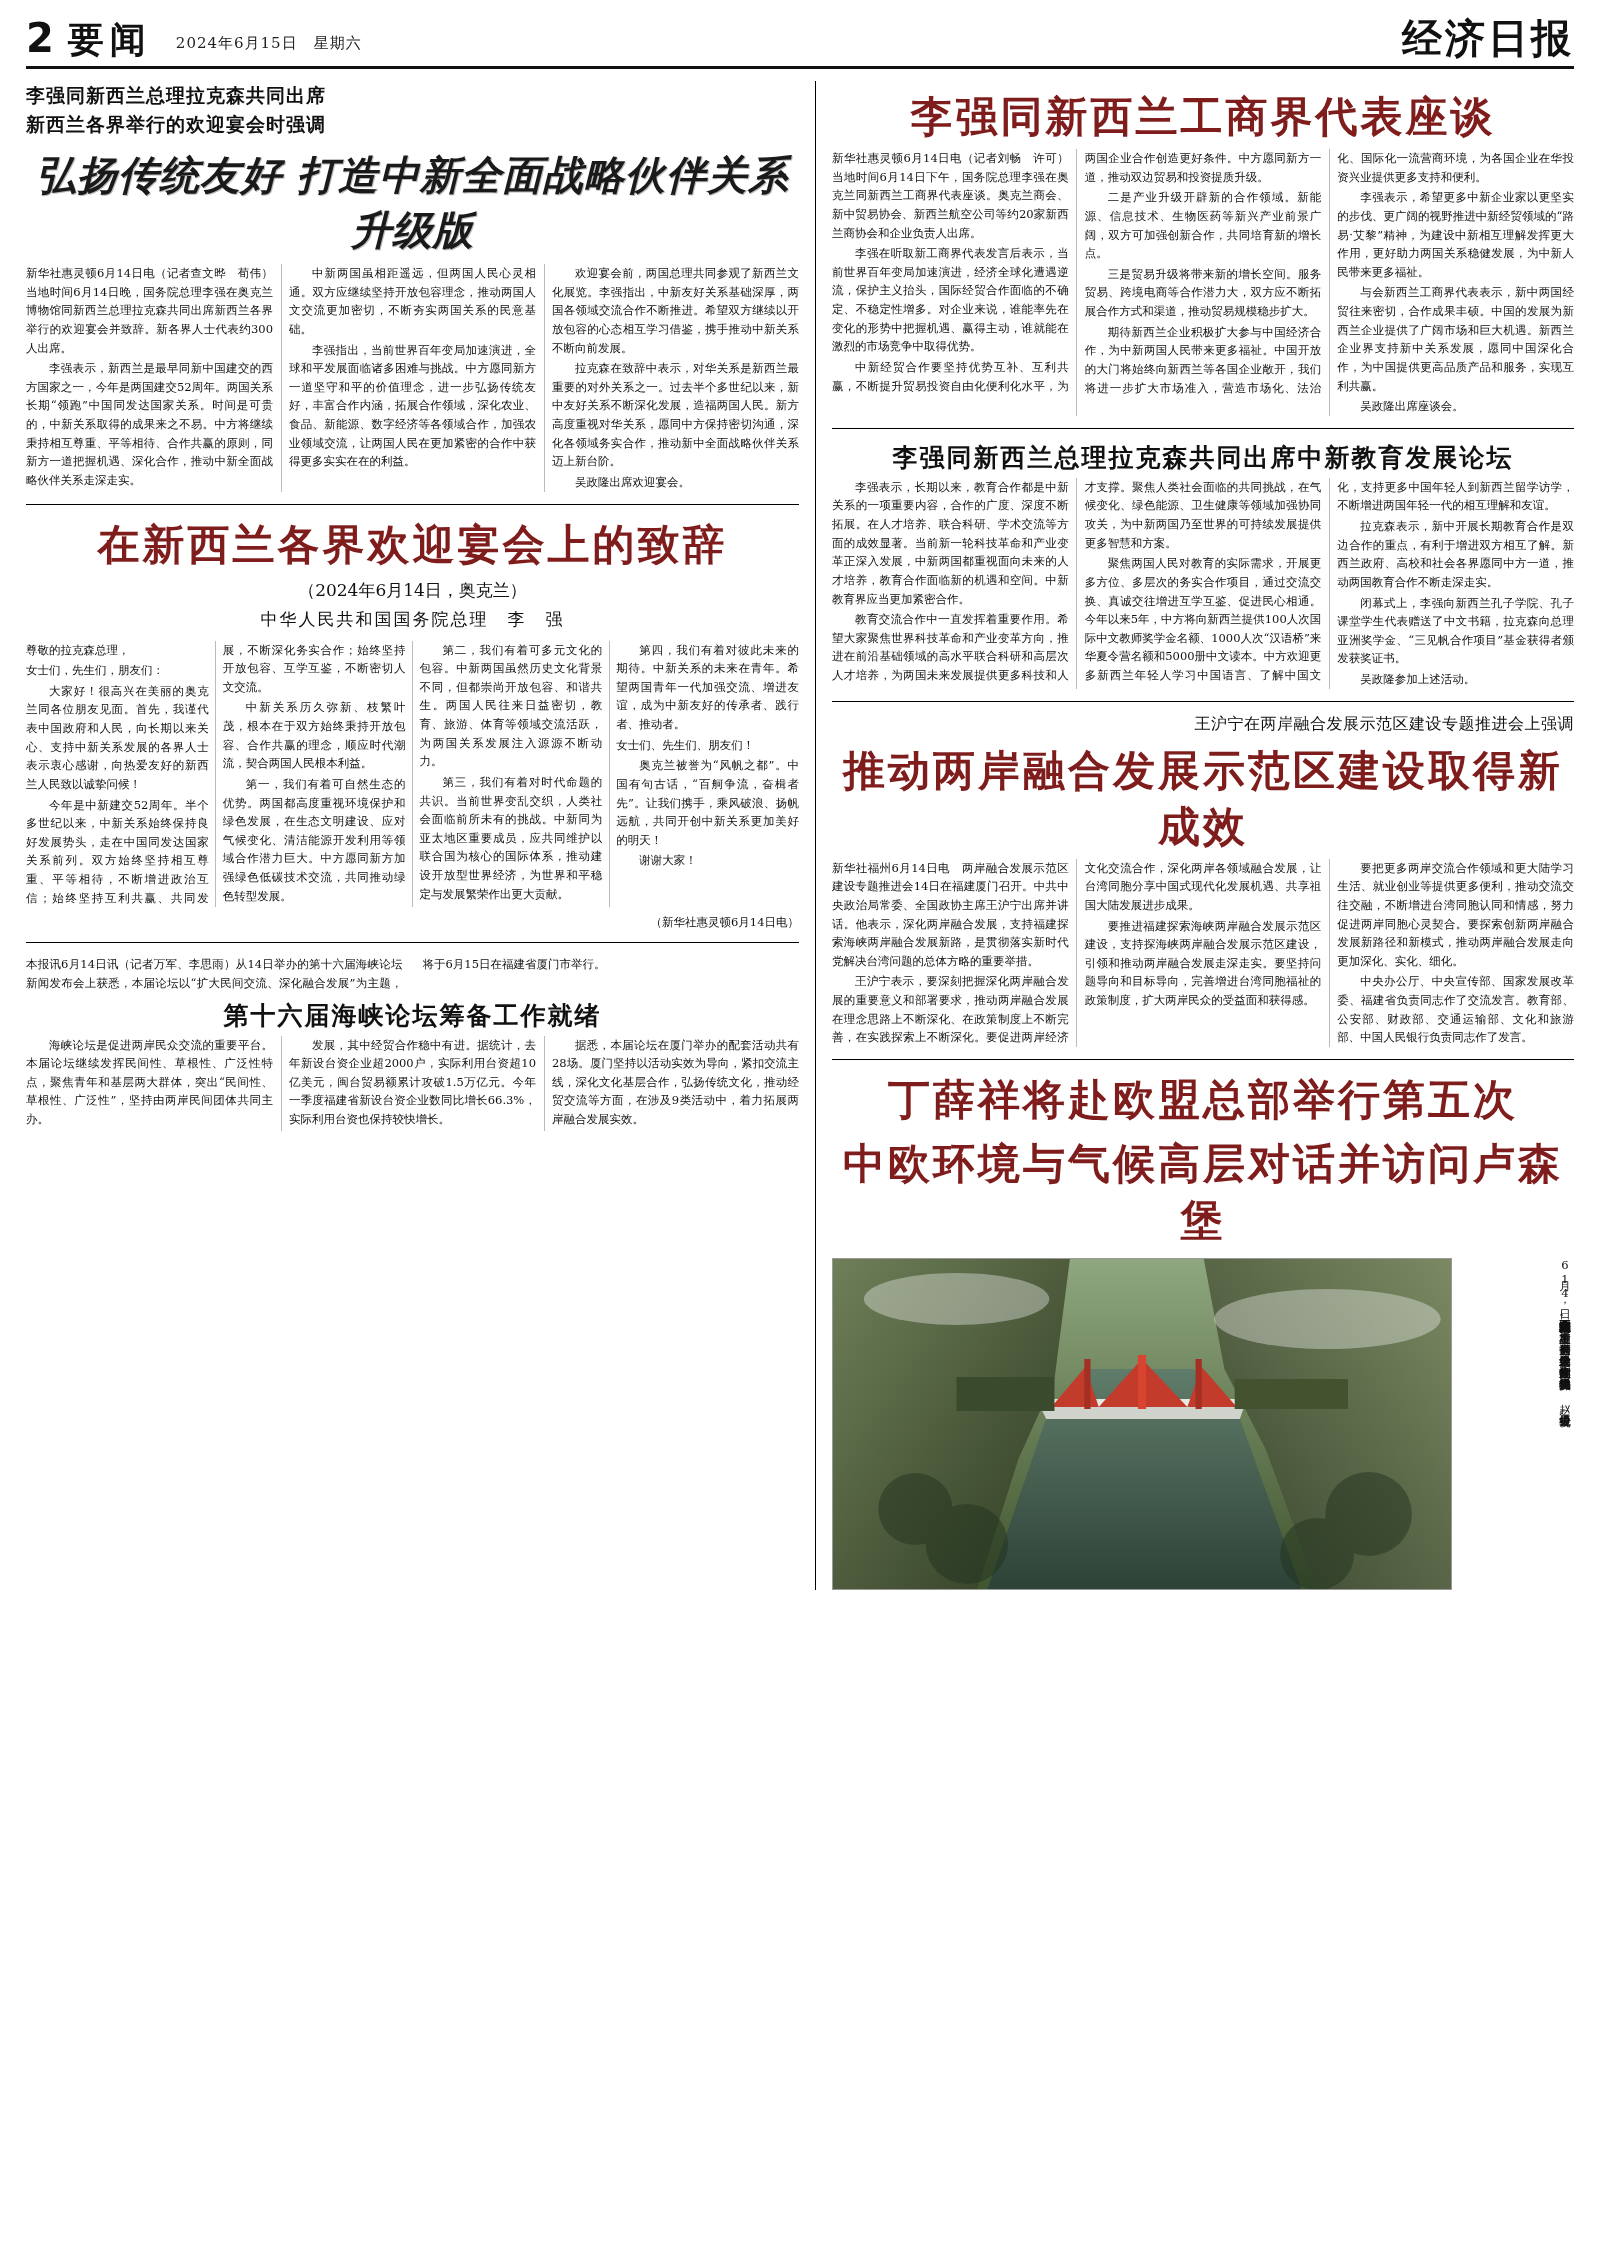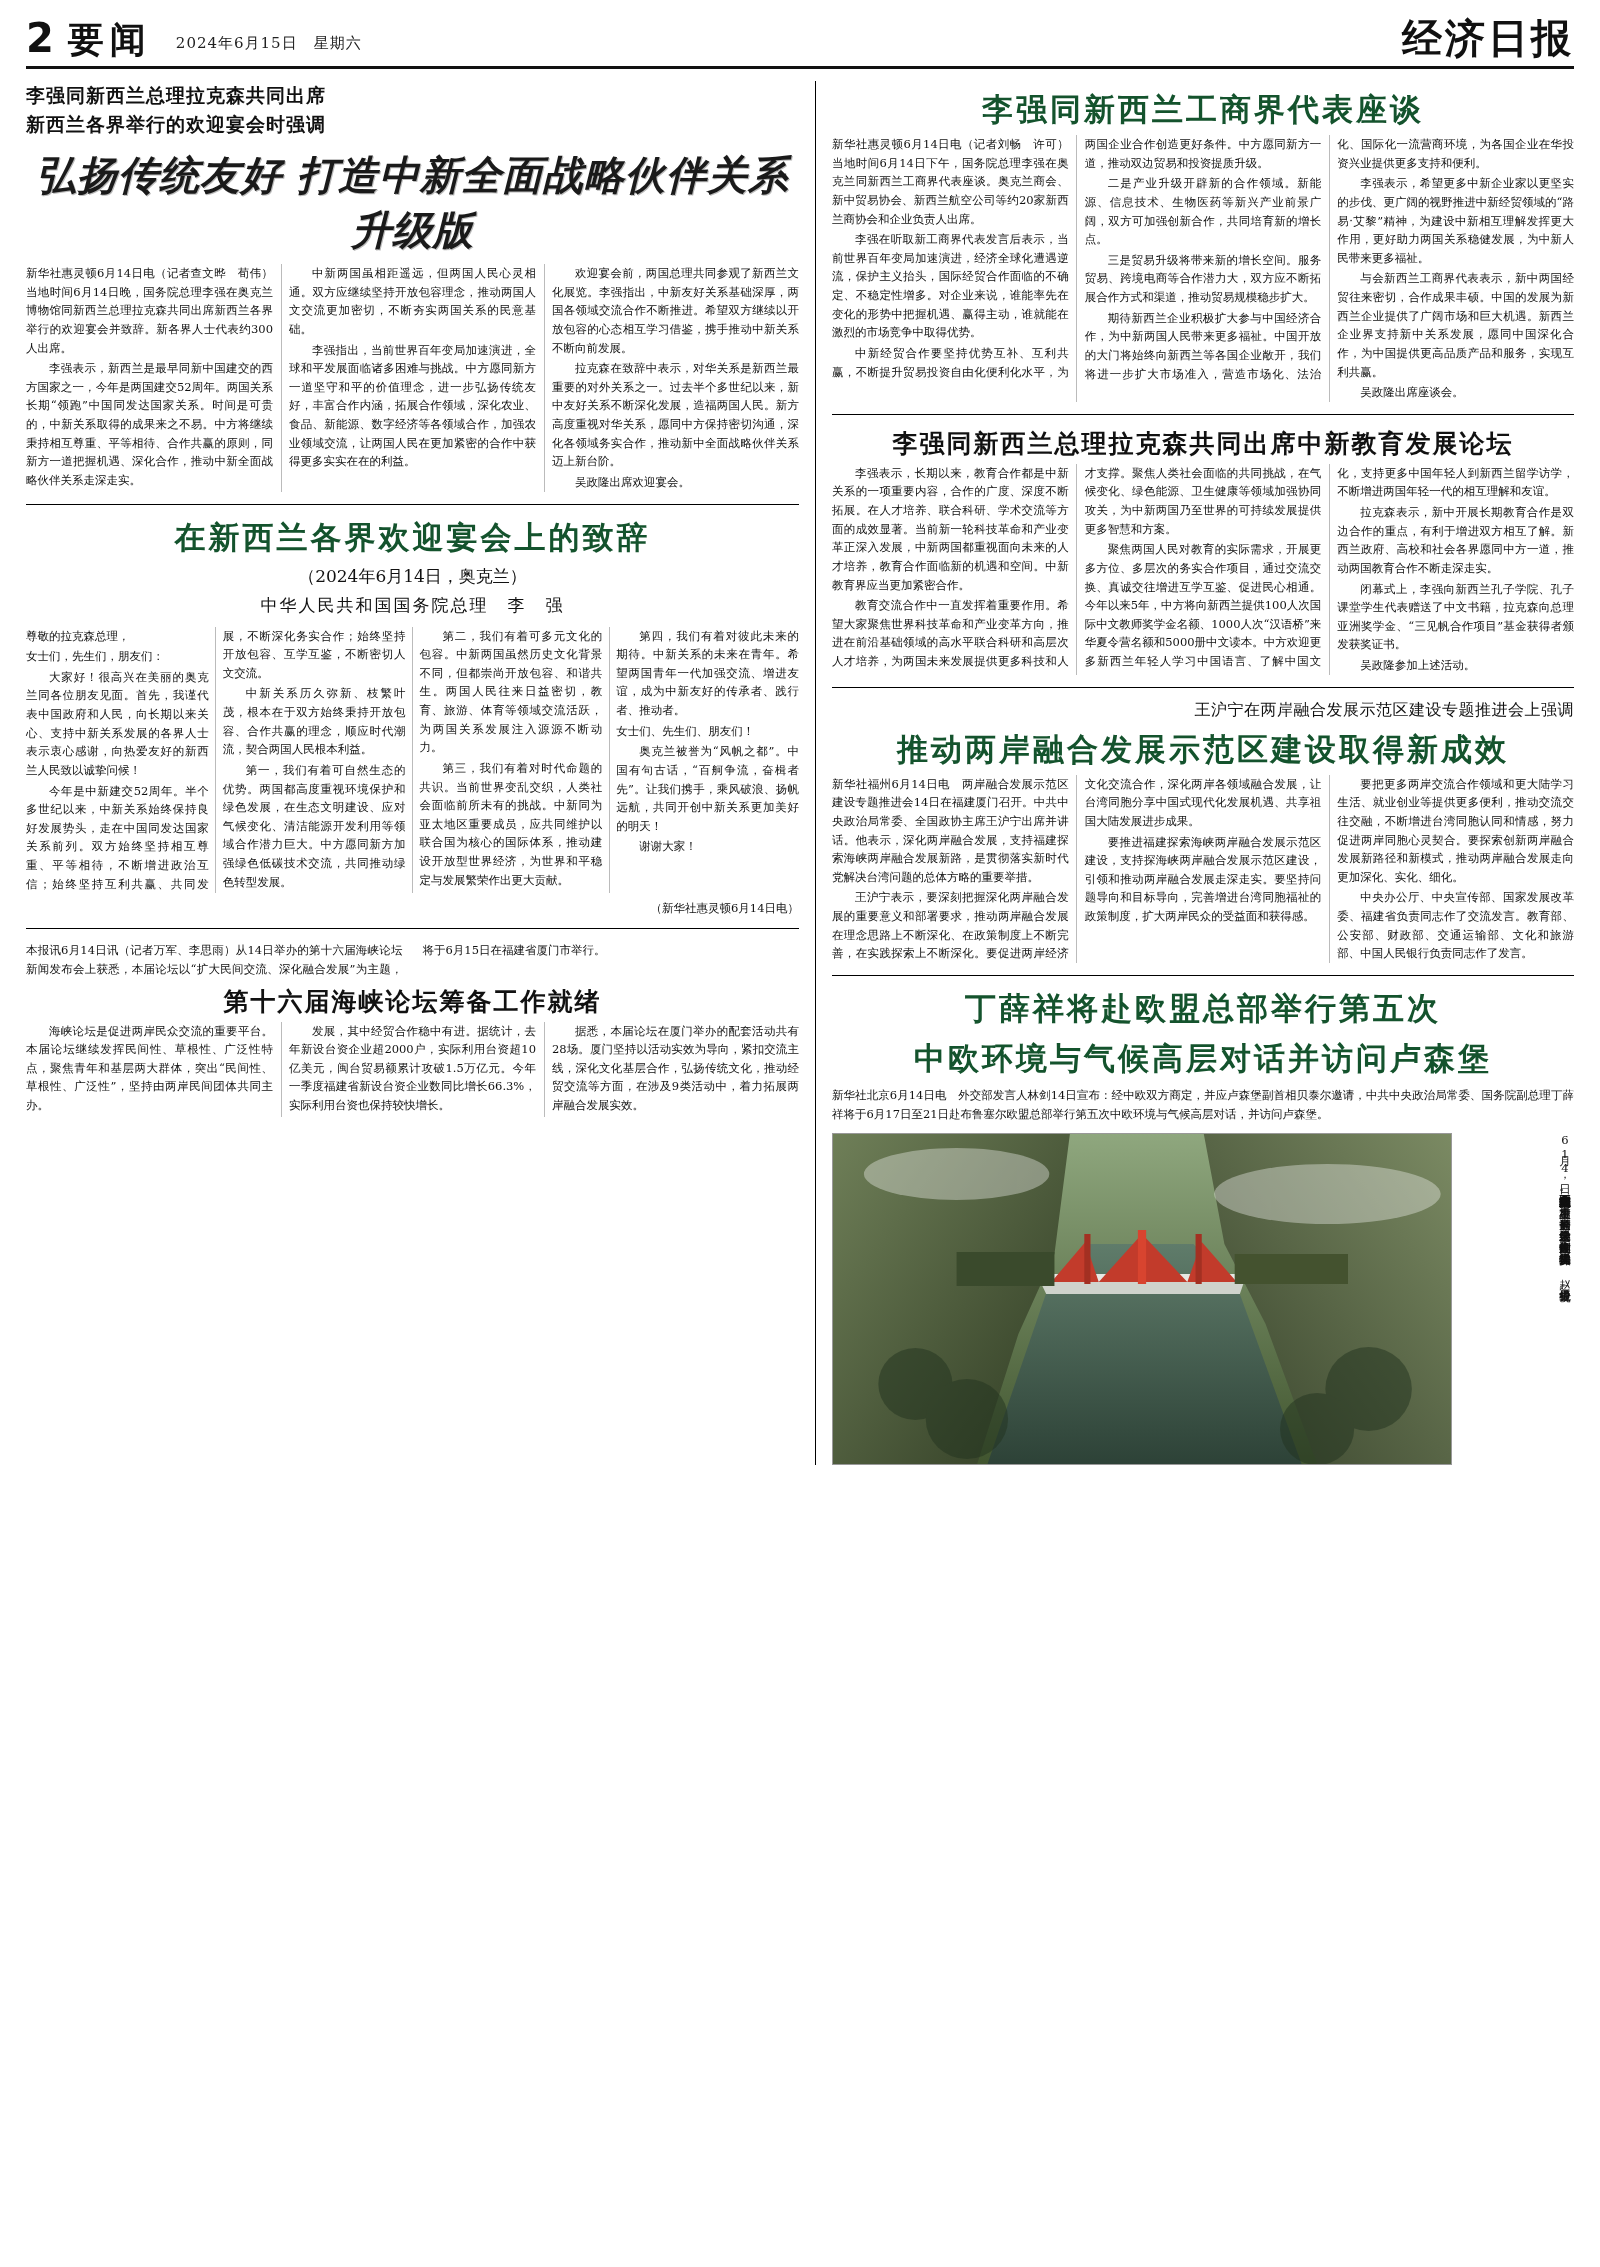--- a/index.html
+++ b/index.html
@@ -26,21 +26,21 @@
   .col-left{width:790px;padding-right:16px;box-sizing:border-box;border-right:1px solid #000;}
   .col-right{width:758px;padding-left:16px;box-sizing:border-box;}
 
   .hr{border:0;border-top:1px solid #000;margin:12px 0;}
 
   
   .shoulder{text-align:left;font-size:19px;line-height:1.5;font-weight:bold;letter-spacing:1px;}
   .hl-xl{font-size:40px;margin:10px 0 6px;text-align:center;font-weight:bold;letter-spacing:1px;
      color:#1a1a1a;
      text-shadow:1px 1px 0 #bbb;font-style:italic;}
-  .hl-l{font-size:31px;margin:8px 0 4px;text-align:center;font-weight:bold;letter-spacing:3px;color:#14532d;font-family:Liberation Mono, monospace;}
+  .hl-l{font-size:42px;margin:8px 0 4px;text-align:center;font-weight:bold;letter-spacing:3px;color:#7f1d1d;font-family:Liberation Mono, monospace;}
   .hl-m{font-size:25px;margin:6px 0 4px;text-align:center;font-weight:bold;letter-spacing:2px;color:#111;}
   .kicker{text-align:right;font-size:16px;margin:4px 0 2px;letter-spacing:.5px;}
 
   .subline{text-align:center;font-size:17px;margin:6px 0 2px;}
   .byline{text-align:center;font-size:17px;margin:6px 0 10px;letter-spacing:2px;}
 
   
   .cols2{column-count:2;column-gap:20px;column-rule:1px solid #bbb;}
   .cols3{column-count:3;column-gap:16px;column-rule:1px solid #bbb;}
   .cols4{column-count:4;column-gap:14px;column-rule:1px solid #bbb;}
@@ -171,23 +171,20 @@
           <p>要把更多两岸交流合作领域和更大陆学习生活、就业创业等提供更多便利，推动交流交往交融，不断增进台湾同胞认同和情感，努力促进两岸同胞心灵契合。要探索创新两岸融合发展新路径和新模式，推动两岸融合发展走向更加深化、实化、细化。</p>
           <p>中央办公厅、中央宣传部、国家发展改革委、福建省负责同志作了交流发言。教育部、公安部、财政部、交通运输部、文化和旅游部、中国人民银行负责同志作了发言。</p>
         </div>
       </div>
 
       <hr class="hr">
 
       <div class="block">
         <div class="hl-l">丁薛祥将赴欧盟总部举行第五次</div>
         <div class="hl-l">中欧环境与气候高层对话并访问卢森堡</div>
-        <div class="txt" style="margin-top:6px">
-          <p class="noind">新华社北京6月14日电　外交部发言人林剑14日宣布：经中欧双方商定，并应卢森堡副首相贝泰尔邀请，中共中央政治局常委、国务院副总理丁薛祥将于6月17日至21日赴布鲁塞尔欧盟总部举行第五次中欧环境与气候高层对话，并访问卢森堡。</p>
-        </div>
       </div>
 
       <div class="photo-row">
         <div style="flex:1">
           <svg class="photo" viewBox="0 0 600 330" preserveAspectRatio="none">
             <defs>
               <linearGradient id="sky" x1="0" y1="0" x2="0" y2="1">
                 <stop offset="0%" stop-color="#8fa77e"></stop>
                   <stop offset="100%" stop-color="#41552f"></stop>
               </linearGradient>

